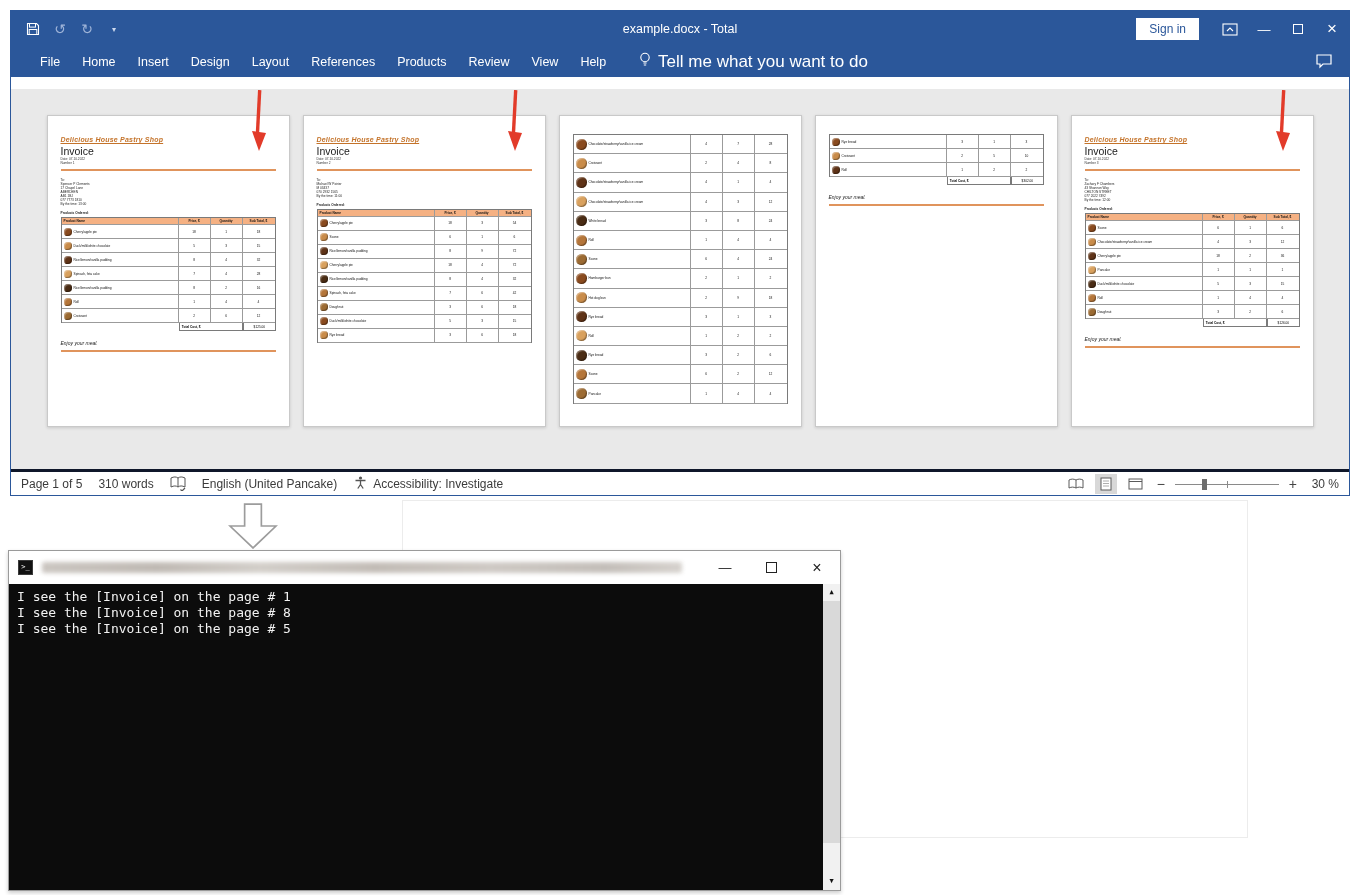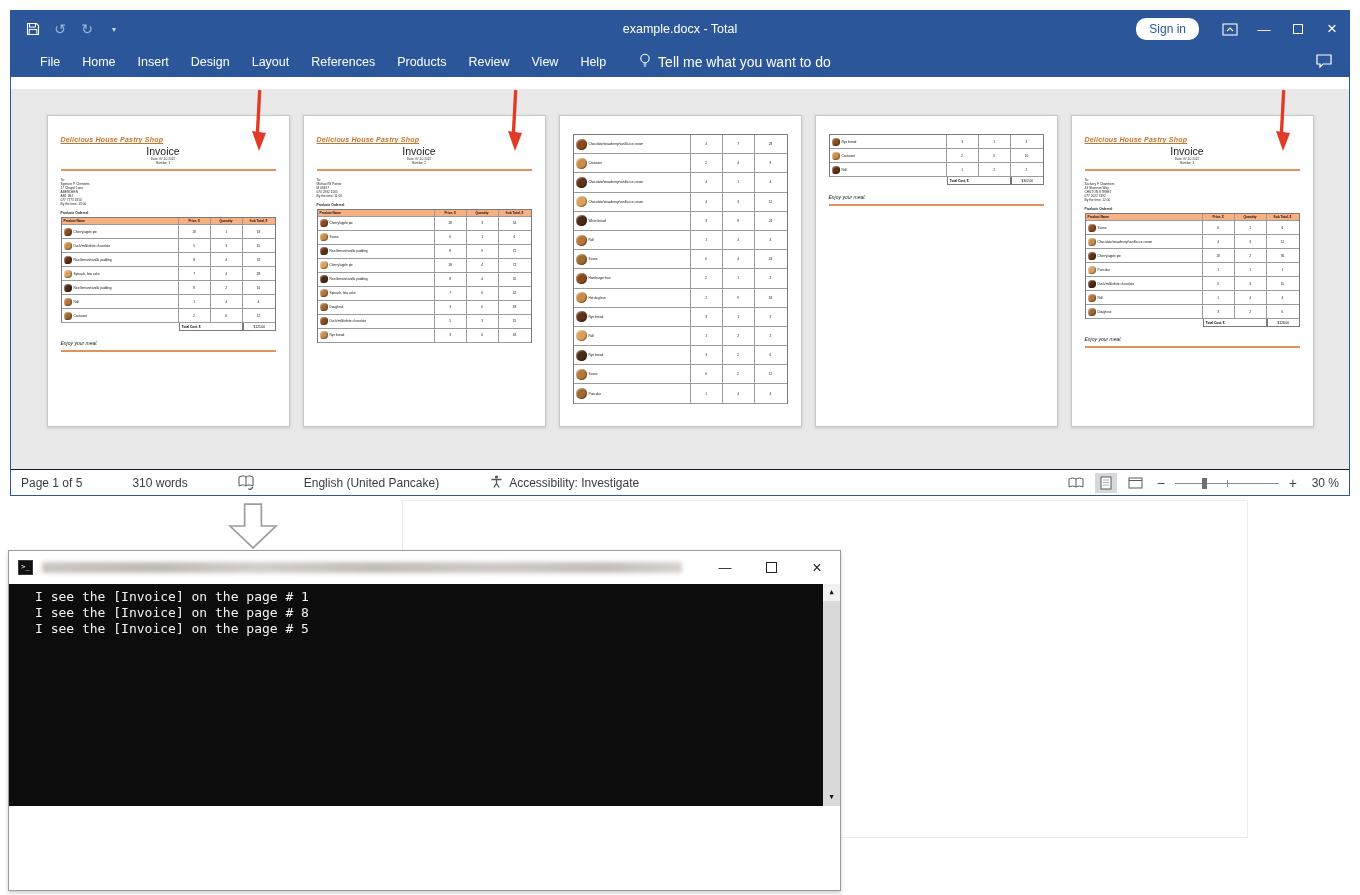--- a/index.html
+++ b/index.html
@@ -8,41 +8,41 @@
   
   .word-window { position:absolute; left:10px; top:10px; width:1340px; height:486px;
     border:1px solid #2b579a; background:#fff; z-index:3; }
   .titlebar { height:36px; background:#2b579a; display:flex; align-items:center; position:relative; color:#fff; }
   .qat { display:flex; align-items:center; gap:11px; padding-left:14px; }
   .qat .qicon { display:flex; align-items:center; justify-content:center; width:16px; height:16px; cursor:default; }
   .undo-glyph, .redo-glyph { color:#9fb4d8; font-size:14px; line-height:14px; }
   .qat-chevron { color:#cdd9ee; font-size:8px; }
   .win-title { position:absolute; left:0; right:0; text-align:center; font-size:12.5px; color:#fff; pointer-events:none; }
   .tb-right { margin-left:auto; display:flex; align-items:center; height:100%; }
-  .signin-btn { background:#fff; color:#2b579a; font-size:12px; padding:4px 13px; margin-right:14px; cursor:pointer;border-radius:10px; }
+  .signin-btn { background:#fff; color:#2b579a; font-size:12px; padding:4px 13px; margin-right:14px; cursor:pointer; }
   .tb-btn { width:34px; height:100%; display:flex; align-items:center; justify-content:center; color:#fff; font-size:13px; cursor:pointer; }
   .max-box { width:10px; height:10px; border:1px solid #fff; display:inline-block; }
   .close-glyph { font-size:17px; }
 
   .ribbon-row { height:30px; background:#2b579a; display:flex; align-items:center; padding-left:18px; position:relative; }
   .ribbon-tab { color:#fff; font-size:12.5px; padding:0 11px; line-height:30px; cursor:pointer; white-space:nowrap; }
-  .tellme { display:flex; align-items:center; gap:7px; margin-left:22px; color:#fff; font-size:14px; cursor:pointer; }
+  .tellme { display:flex; align-items:center; gap:7px; margin-left:22px; color:#fff; font-size:17px; cursor:pointer; }
   .comment-icon { position:absolute; right:16px; top:6px; cursor:pointer; }
   .ribbon-strip { height:12px; background:#fff; }
 
   
   .canvas { height:382px; background:#e9e9e9; display:flex; justify-content:center; align-items:flex-start; gap:13px; padding-top:26px; position:relative; }
   .page { width:243px; height:312px; background:#fff; border:1px solid #c9c9c9; box-shadow:0 1px 3px rgba(0,0,0,.15); position:relative; font-family:"Liberation Sans", sans-serif; }
   .page-inner { padding:20px 13px 0 13px; }
   .page-inner.table-only { padding-top:16px; }
 
   .invoice-arrow { position:absolute; top:-26px; right:22px; width:16px; height:62px; z-index:5; }
 
   .shop-name { color:#c4732a; font-style:italic; font-weight:bold; font-size:7px; text-decoration:underline; letter-spacing:.2px; }
-  .invoice-block { text-align:center; padding-right:10px; margin-top:2px; }
+  .invoice-block { text-align:left; padding-right:10px; margin-top:2px; }
   .invoice-title { font-size:10.5px; color:#1a1a1a; }
   .invoice-sub { font-size:3.2px; line-height:4px; color:#333; }
   .orange-rule { height:1.5px; background:#e0945c; margin:4px 0 0 0; }
   .to-block { margin-top:7px; }
   .to-line { font-size:3.2px; line-height:4.1px; color:#222; }
   .products-label { font-size:3.2px; font-weight:bold; margin-top:5px; color:#222; }
 
   .pastry-table { width:100%; margin-top:2px; border:1px solid #7a7a7a; border-bottom:none; }
   .p-row { display:flex; height:14px; border-bottom:1px solid #9b9b9b; background:#fff; }
   .p-row.p-head { height:7px; background:#f5b183; font-weight:bold; }
@@ -53,21 +53,21 @@
   .pastry-icon { width:8px; height:8px; border-radius:50% 45% 50% 45%; flex:none; box-shadow:inset -1px -1px 1px rgba(0,0,0,.35), inset 1px 1px 1px rgba(255,255,255,.35); }
   .pastry-icon.lg { width:11px; height:11px; }
   .total-row { display:flex; justify-content:flex-end; }
   .total-cell { border:1px solid #7a7a7a; border-top:none; height:8px; display:flex; align-items:center; justify-content:center; font-size:3.2px; }
   .total-label { width:30%; font-weight:bold; justify-content:flex-start; padding-left:2px; }
   .total-value { width:15%; }
   .meal-footer { font-size:5px; font-style:italic; color:#222; margin-top:9px; }
   .footer-rule { margin-top:4px; }
 
   
-  .statusbar { position:absolute; bottom:0; left:0; right:0; height:26px; background:#fff; border-top:1px solid #0f172a; display:flex; align-items:center; padding:0 10px; font-size:12px; color:#3b3b3b;gap:34px; }
+  .statusbar { position:absolute; bottom:0; left:0; right:0; height:26px; background:#fff; border-top:3px solid #0f172a; display:flex; align-items:center; padding:0 10px; font-size:12px; color:#3b3b3b; }
   .sb-item { margin-right:16px; cursor:pointer; display:flex; align-items:center; gap:5px; white-space:nowrap; }
   .sb-right { margin-left:auto; display:flex; align-items:center; gap:8px; }
   .view-btn { width:22px; height:20px; display:flex; align-items:center; justify-content:center; cursor:pointer; }
   .view-btn.active { background:#d8d8d8; }
   .zoom-glyph { font-size:14px; color:#444; cursor:pointer; padding:0 2px; }
   .zoom-slider { width:104px; height:14px; position:relative; cursor:pointer; }
   .zoom-track { position:absolute; top:7px; left:0; right:0; height:1px; background:#8a8a8a; }
   .zoom-notch { position:absolute; top:4px; left:50%; width:1px; height:7px; background:#8a8a8a; }
   .zoom-thumb { position:absolute; top:2px; left:26%; width:5px; height:11px; background:#6e6e6e; }
   .zoom-pct { font-size:12px; color:#3b3b3b; min-width:32px; text-align:right; cursor:pointer; }
@@ -78,21 +78,21 @@
   
   .big-arrow { position:absolute; left:228px; top:503px; z-index:2; }
 
   
   .console-window { position:absolute; left:8px; top:550px; width:833px; height:341px; background:#fff; border:1px solid #9a9a9a; box-shadow:0 2px 4px rgba(0,0,0,.2); z-index:4; }
   .console-titlebar { height:33px; display:flex; align-items:center; background:#fff; }
   .console-appicon { width:15px; height:15px; margin-left:9px; border:1px solid #3a3a3a; background:#111; color:#fff; font-size:7px; line-height:13px; text-align:center; font-family:"DejaVu Sans Mono", monospace; flex:none; }
   .console-title-blur { flex:1; height:11px; margin:0 20px 0 9px; border-radius:2px; background:linear-gradient(90deg,#c2bcb6 0%,#b5aea7 18%,#cbc6c0 34%,#b8b1aa 52%,#c6c0ba 70%,#b9b3ad 88%,#cfcac5 100%); filter:blur(2px); opacity:.85; }
   .console-btns { display:flex; height:100%; }
   .console-btn { width:46px; height:100%; display:flex; align-items:center; justify-content:center; color:#222; font-size:13px; cursor:pointer; }
-  .console-body { position:relative; height:222px; background:#0c0c0c; padding:5px 25px 5px 26px; font-family:"DejaVu Sans Mono", monospace; font-size:13px; line-height:16.2px; color:#f2f2f2; overflow:hidden; }
+  .console-body { position:relative; height:306px; background:#0c0c0c; padding:5px 25px 5px 8px; font-family:"DejaVu Sans Mono", monospace; font-size:13px; line-height:16.2px; color:#f2f2f2; overflow:hidden; }
   .console-line { white-space:pre; }
   .console-scrollbar { position:absolute; right:0; top:0; bottom:0; width:17px; background:#f1f1f1; }
   .scroll-arrow { height:17px; display:flex; align-items:center; justify-content:center; font-size:7px; color:#111; cursor:pointer; }
   .scroll-arrow.down { position:absolute; bottom:0; left:0; right:0; }
   .scroll-thumb { position:absolute; top:17px; left:0; right:0; height:242px; background:#d9d9d9; cursor:pointer; }
 </style>
 </head>
 <body>
 
 <div class="word-window">

